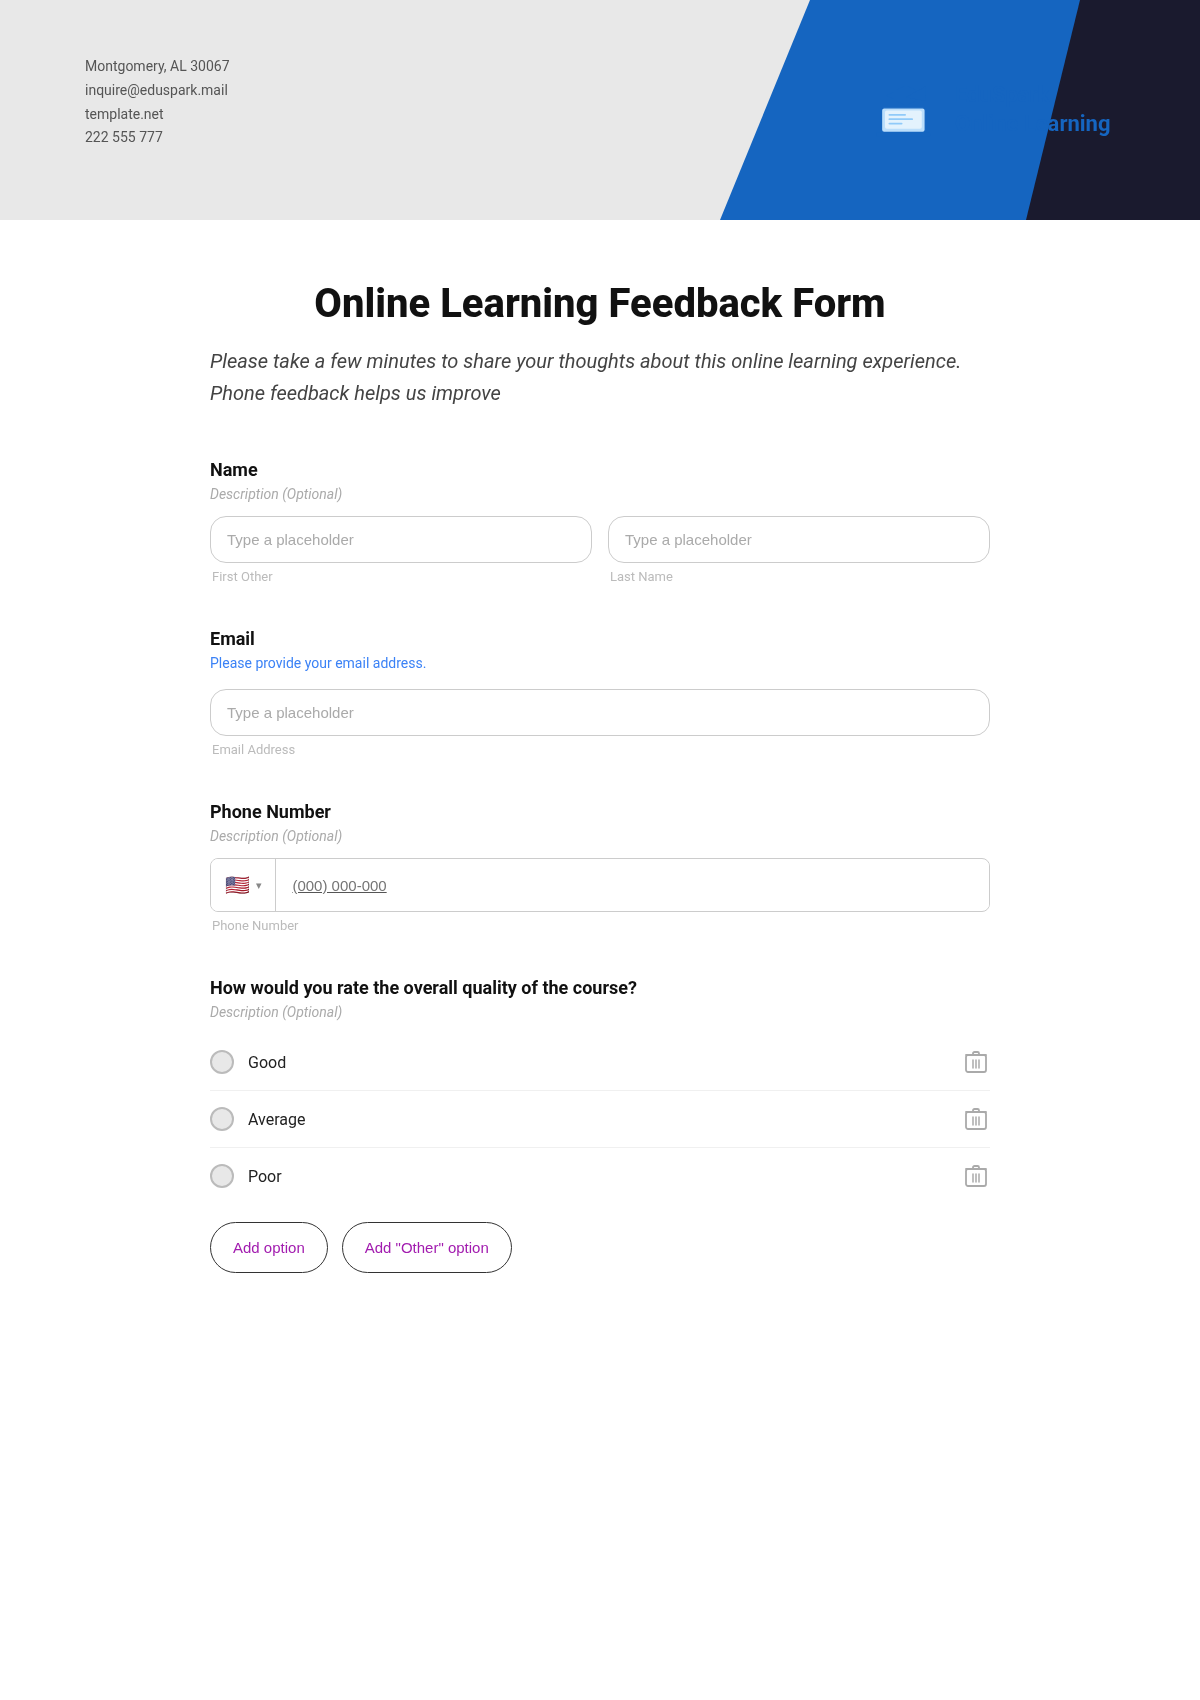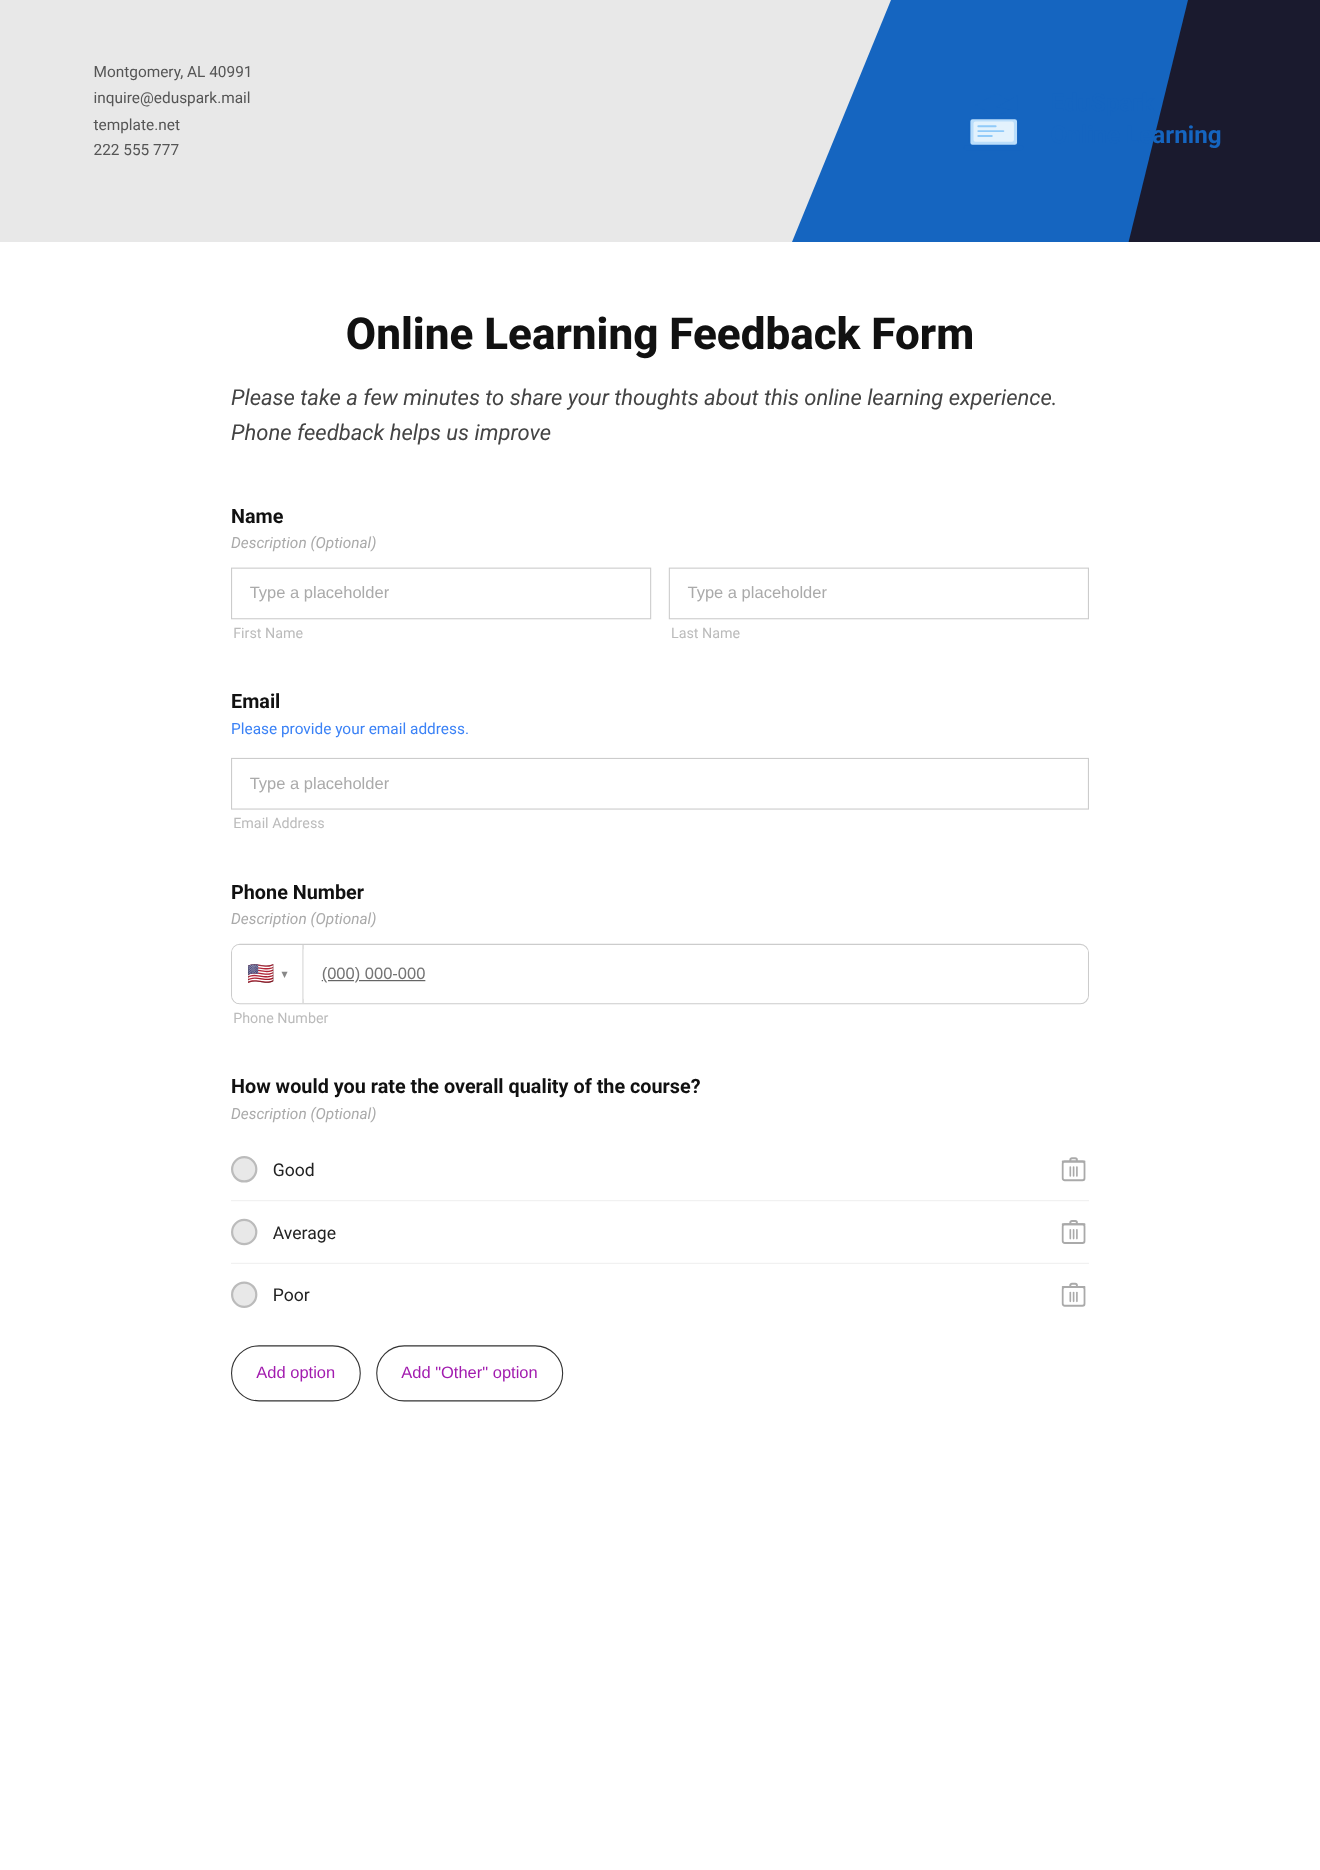--- a/index.html
+++ b/index.html
@@ -111,21 +111,21 @@
     .input-row {
       display: flex;
       gap: 16px;
     }
     .input-wrap {
       flex: 1;
     }
     .text-input {
       width: 100%;
       border: 1.5px solid #ccc;
-      border-radius: 0;
+      border-radius: 16px;
       padding: 14px 16px;
       font-size: 15px;
       color: #333;
       outline: none;
       background: #fff;
     }
     .text-input::placeholder {
       color: #aaa;
     }
     .input-sublabel {
@@ -234,21 +234,21 @@
       font-weight: 500;
     }
   </style>
 </head>
 <body>
 
 <header class="header">
   <div class="header-bg-dark"></div>
   <div class="header-bg-blue"></div>
   <div class="header-contact">
-    <div>Montgomery, AL 40991</div>
+    <div>Montgomery, AL 30067</div>
     <div>inquire@eduspark.mail</div>
     <div>template.net</div>
     <div>222 555 777</div>
   </div>
   <div class="header-logo-area">
     <svg class="logo-icon" viewBox="0 0 80 65" xmlns="http://www.w3.org/2000/svg">
 
       <polygon points="40,4 62,16 40,28 18,16" fill="#1565c0"></polygon>
       <polygon points="40,18 62,6 62,22" fill="#1565c0" opacity="0.7"></polygon>
 
@@ -272,21 +272,21 @@
     <div>Please take a few minutes to share your thoughts about this online learning experience.</div>
     <div>Phone feedback helps us improve</div>
   </div>
 
   <div class="form-section">
     <div class="section-label">Name</div>
     <div class="section-desc">Description (Optional)</div>
     <div class="input-row">
       <div class="input-wrap">
         <input class="text-input" type="text" placeholder="Type a placeholder" style="">
-        <div class="input-sublabel">First Name</div>
+        <div class="input-sublabel">First Other</div>
       </div>
       <div class="input-wrap">
         <input class="text-input" type="text" placeholder="Type a placeholder" style="">
         <div class="input-sublabel">Last Name</div>
       </div>
     </div>
   </div>
 
   <div class="form-section">
     <div class="section-label">Email</div>

